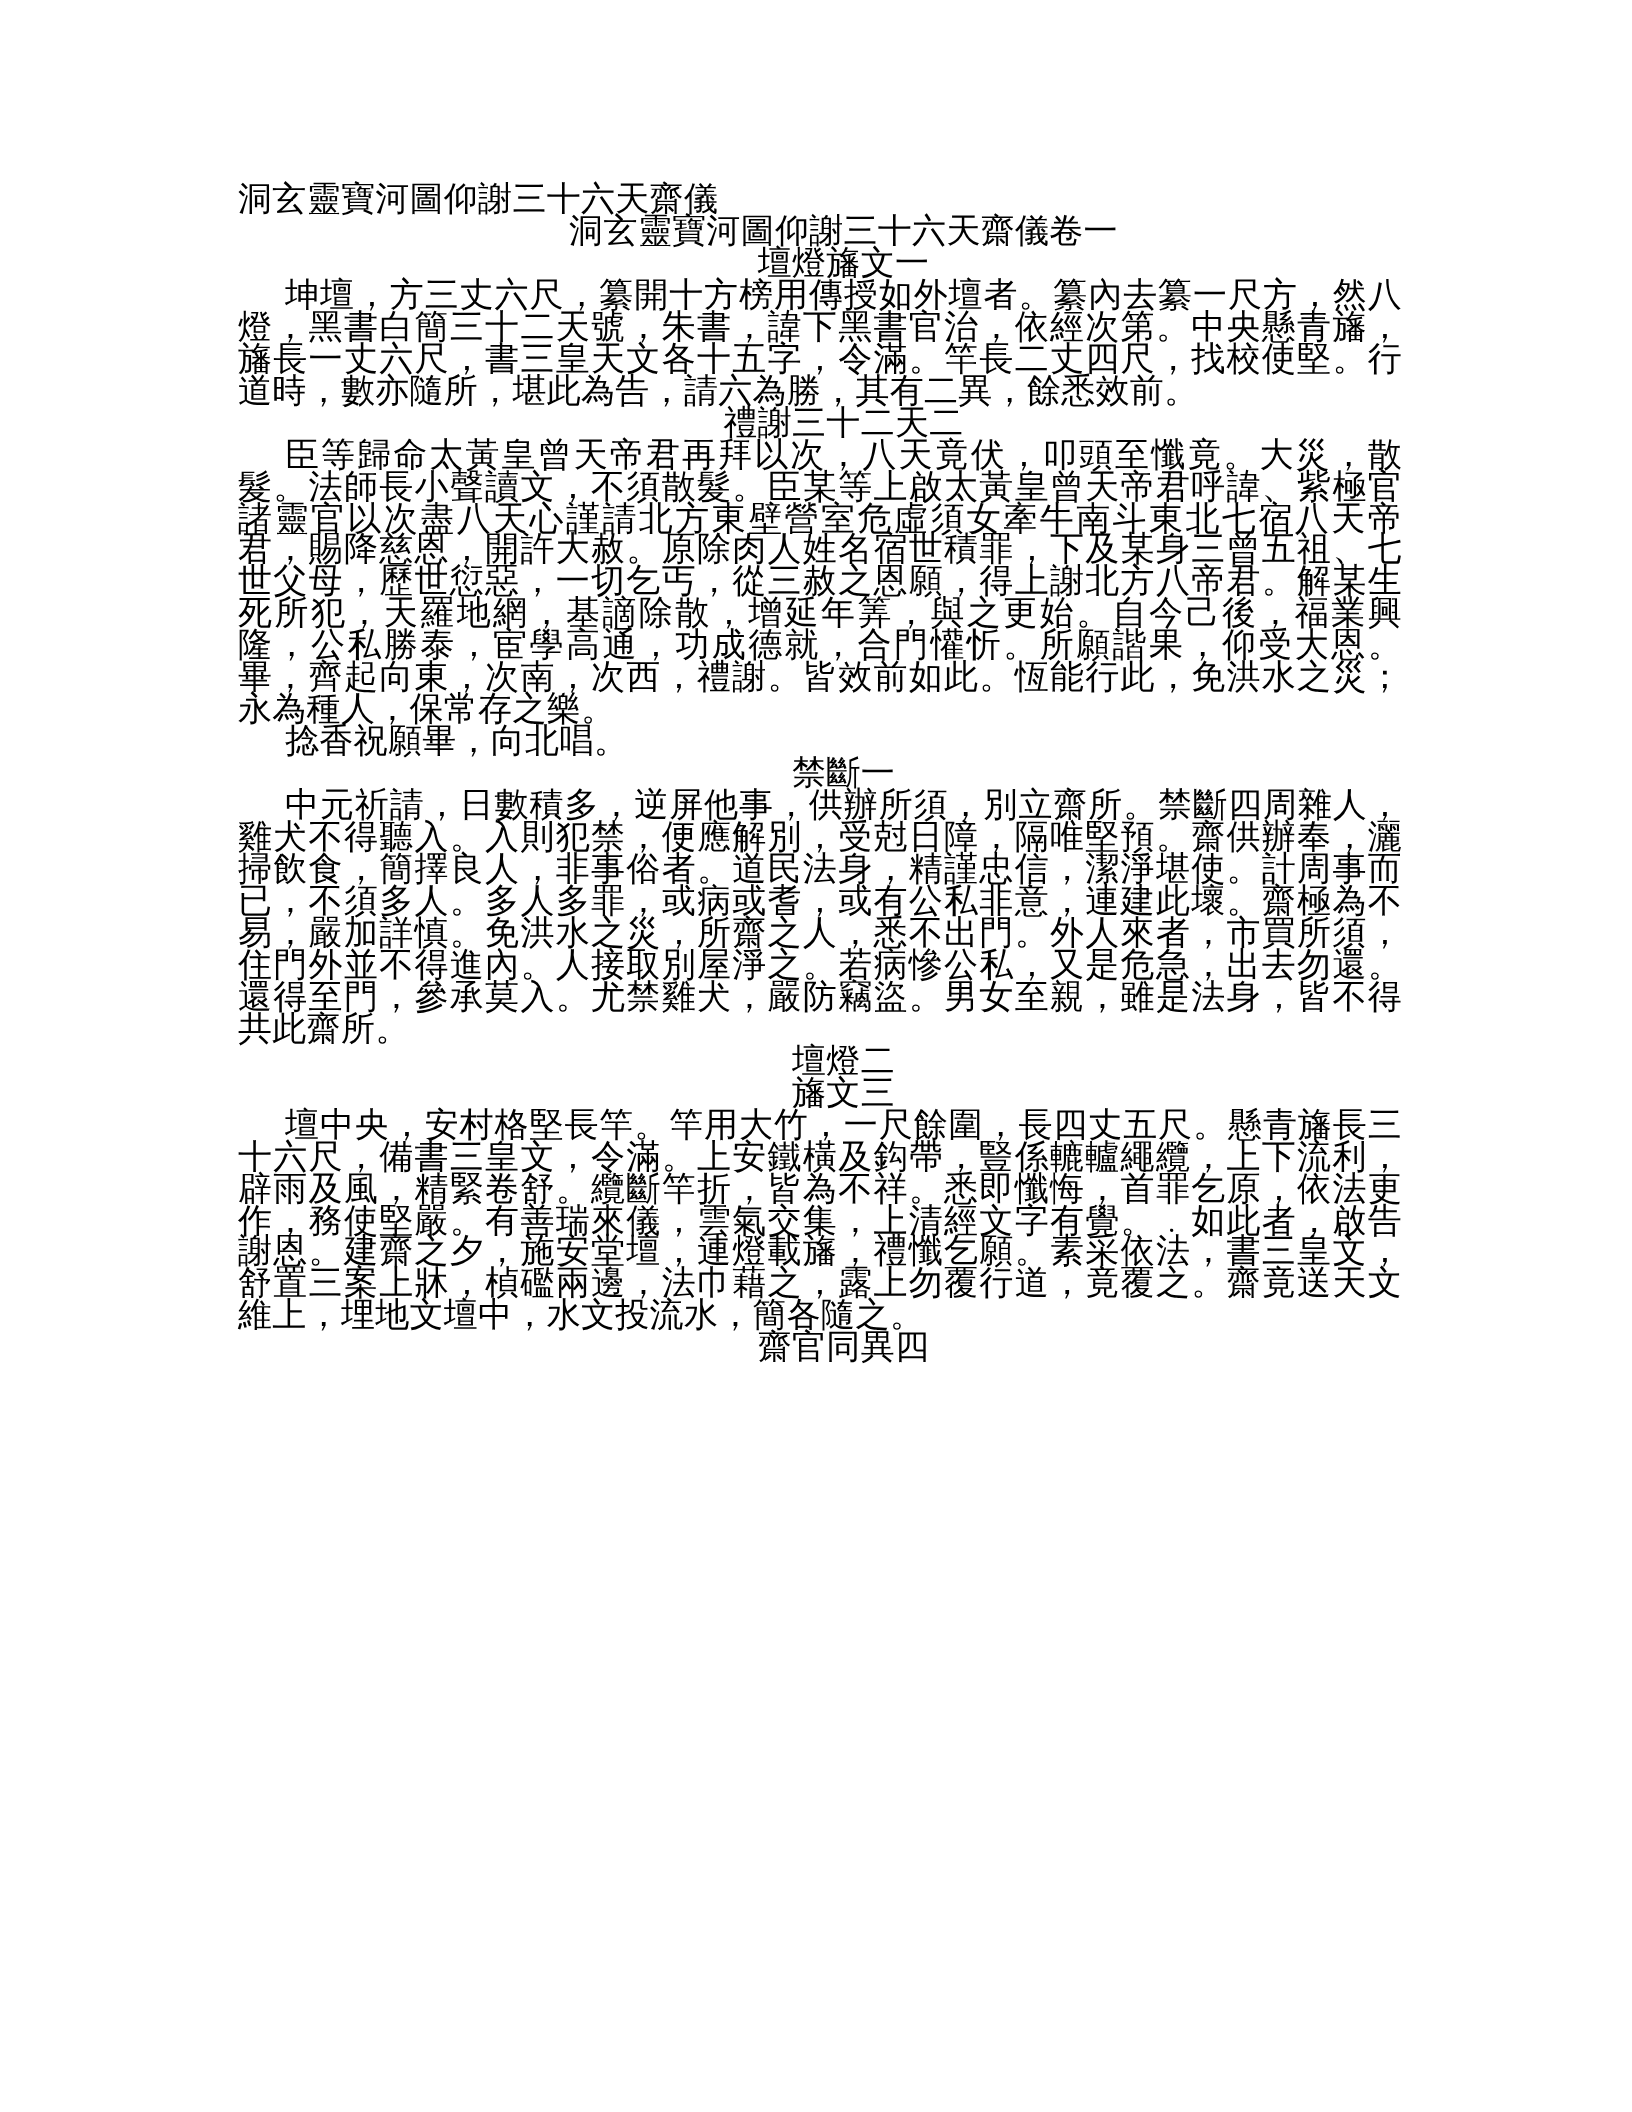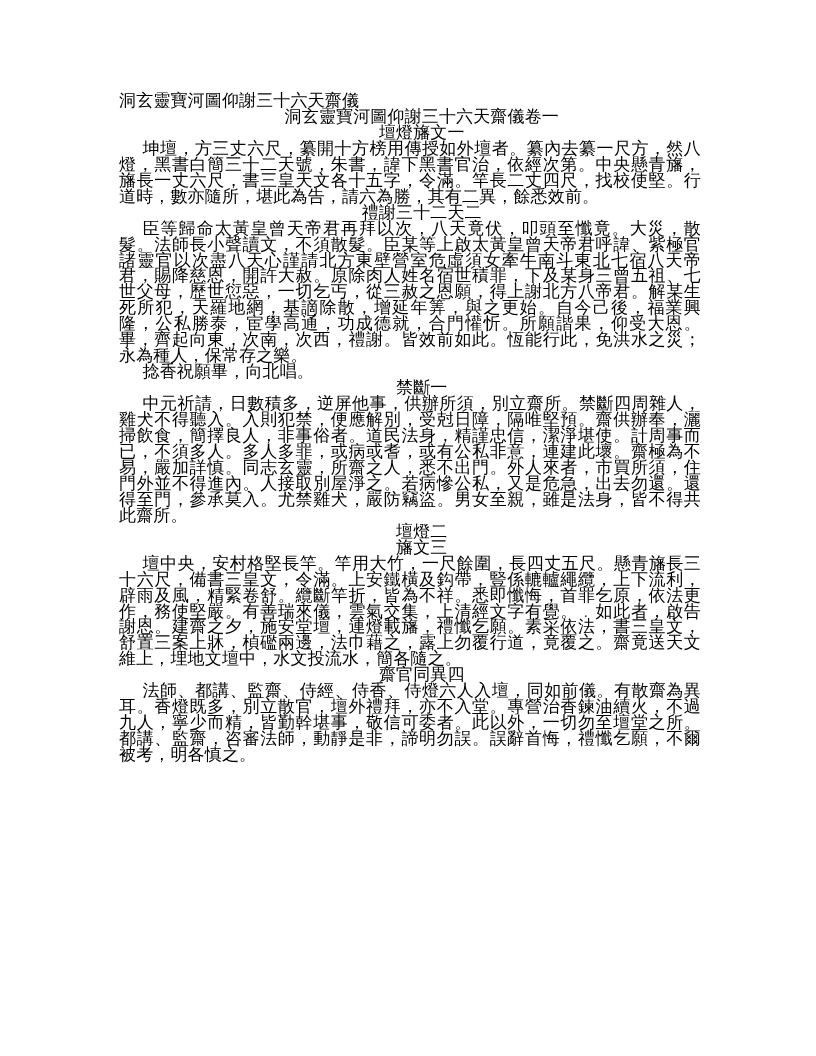--- a/index.html
+++ b/index.html
@@ -69,27 +69,26 @@
 
     <p class="line indent-2 heading">壇燈旛文一</p>
     <p class="para indent-2 body-para">坤壇，方三丈六尺，纂開十方榜用傳授如外壇者。纂內去纂一尺方，然八燈，黑書白簡三十二天號，朱書，諱下黑書官治，依經次第。中央懸青旛，旛長一丈六尺，書三皇天文各十五字，令滿。竿長二丈四尺，找校使堅。行道時，數亦隨所，堪此為告，請六為勝，其有二異，餘悉效前。</p>
 
     <p class="line indent-2 heading">禮謝三十二天二</p>
     <p class="para indent-2 body-para">臣等歸命太黃皇曾天帝君再拜以次，八天竟伏，叩頭至懺竟。大災，散髮。法師長小聲讀文，不須散髮。臣某等上啟太黃皇曾天帝君呼諱、紫極官諸靈官以次盡八天心謹請北方東壁營室危虛須女牽牛南斗東北七宿八天帝君，賜降慈恩，開許大赦。原除肉人姓名宿世積罪，下及某身三曾五祖、七世父母，歷世愆惡，一切乞丐，從三赦之恩願，得上謝北方八帝君。解某生死所犯，天羅地網，基謫除散，增延年筭，與之更始。自今己後，福業興隆，公私勝泰，宦學高通，功成德就，合門懽忻。所願諧果，仰受大恩。畢，齊起向東，次南，次西，禮謝。皆效前如此。恆能行此，免洪水之災；永為種人，保常存之樂。</p>
 
     <p class="para indent-2 body-para">捻香祝願畢，向北唱。</p>
 
     <p class="line indent-2 heading">禁斷一</p>
-    <p class="para indent-2 body-para">中元祈請，日數積多，逆屏他事，供辦所須，別立齋所。禁斷四周雜人，雞犬不得聽入。入則犯禁，便應解別，受尅日障，隔唯堅預。齋供辦奉，灑掃飲食，簡擇良人，非事俗者。道民法身，精謹忠信，潔淨堪使。計周事而已，不須多人。多人多罪，或病或耆，或有公私非意，連建此壞。齋極為不易，嚴加詳慎。同志玄靈，所齋之人，悉不出門。外人來者，市買所須，住門外並不得進內。人接取別屋淨之。若病慘公私，又是危急，出去勿還。還得至門，參承莫入。尤禁雞犬，嚴防竊盜。男女至親，雖是法身，皆不得共此齋所。</p>
+    <p class="para indent-2 body-para">中元祈請，日數積多，逆屏他事，供辦所須，別立齋所。禁斷四周雜人，雞犬不得聽入。入則犯禁，便應解別，受尅日障，隔唯堅預。齋供辦奉，灑掃飲食，簡擇良人，非事俗者。道民法身，精謹忠信，潔淨堪使。計周事而已，不須多人。多人多罪，或病或耆，或有公私非意，連建此壞。齋極為不易，嚴加詳慎。免洪水之災，所齋之人，悉不出門。外人來者，市買所須，住門外並不得進內。人接取別屋淨之。若病慘公私，又是危急，出去勿還。還得至門，參承莫入。尤禁雞犬，嚴防竊盜。男女至親，雖是法身，皆不得共此齋所。</p>
 
     <p class="line indent-2 heading">壇燈二</p>
 
     <p class="line indent-2 heading">旛文三</p>
     <p class="para indent-2 body-para">壇中央，安村格堅長竿。竿用大竹，一尺餘圍，長四丈五尺。懸青旛長三十六尺，備書三皇文，令滿。上安鐵橫及鈎帶，豎係轆轤繩纜，上下流利，辟雨及風，精緊卷舒。纜斷竿折，皆為不祥。悉即懺悔，首罪乞原，依法更作，務使堅嚴。有善瑞來儀，雲氣交集，上清經文字有覺。﹒如此者，啟告謝恩。建齋之夕，施安堂壇，連燈載旛，禮懺乞願。素采依法，書三皇文，舒置三案上牀，楨礛兩邊，法巾藉之，露上勿覆行道，竟覆之。齋竟送天文維上，埋地文壇中，水文投流水，簡各隨之。</p>
 
     <p class="line indent-2 heading">齋官同異四</p>
-    <p class="para indent-2 body-para">法師、都講、監齋、侍經、侍香、侍燈六人入壇，同如前儀。有散齋為異耳。香燈既多，別立散官，壇外禮拜，亦不入堂。專營治香鍊油續火，不過九人，寧少而精，皆勤幹堪事，敬信可委者。此以外，一切勿至壇堂之所。都講、監齋，咨審法師，動靜是非，諦明勿誤。誤辭首悔，禮懺乞願，不爾被考，明各慎之。</p>
 
 
 
   </div>
 
 </div>
 
 </body></html>

